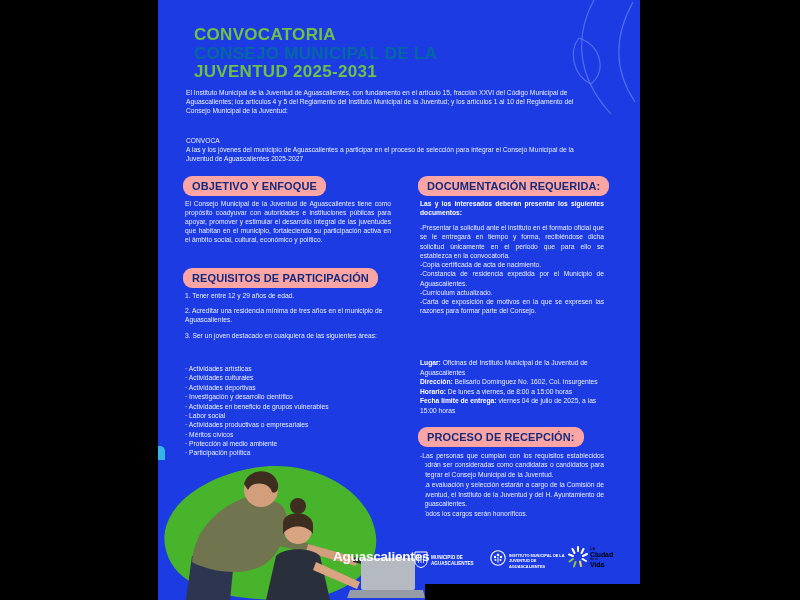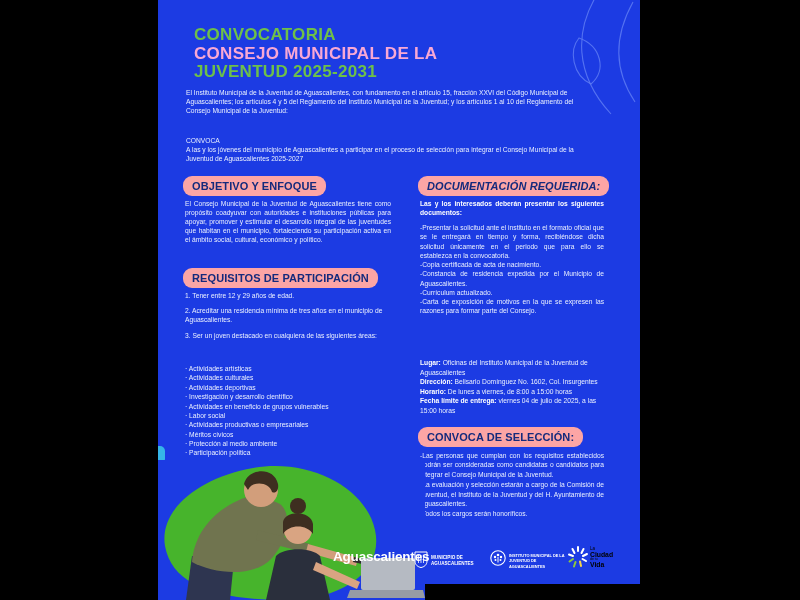--- a/index.html
+++ b/index.html
@@ -4,30 +4,30 @@
 <style>
   html,body{margin:0;padding:0;}
   body{width:800px;height:600px;background:#000;font-family:"Liberation Sans",sans-serif;}
   .stage{position:relative;width:800px;height:600px;background:#000;overflow:hidden;}
   .poster{position:absolute;left:158px;top:0;width:482px;height:600px;background:#000;overflow:hidden;}
   .blue-field{position:absolute;left:0;top:0;width:482px;height:584px;background:#1C3BE3;}
   .abs{position:absolute;}
   
   .title{left:36px;top:26px;font-weight:bold;font-size:17px;line-height:18.5px;letter-spacing:.3px;}
   .t-green{color:#6EC049;display:block;}
-  .t-cyan{color:#f9a8d4;display:block;}
+  .t-cyan{color:#0369a1;display:block;}
   
   .txt{color:#EAF0FF;font-size:6.7px;line-height:1.34;}
   .intro{left:28px;top:89px;width:410px;}
   .convoca-label{left:28px;top:137px;}
   .convoca-text{left:28px;top:146px;width:410px;}
   
   .badge{display:inline-block;background:#fca5a5;color:#142A7C;font-weight:bold;font-size:11px;line-height:1;padding:4.5px 9px 4px;border-radius:9px;letter-spacing:.1px;white-space:nowrap;}
   .b-obj{left:25px;top:176px;} .b-req{left:25px;top:268px;}
-  .b-doc{left:260px;top:176px;font-style:italic;} .b-recep{left:260px;top:334px;} .b-proc{left:260px;top:427px;}
+  .b-doc{left:260px;top:176px;} .b-recep{left:260px;top:334px;} .b-proc{left:260px;top:427px;}
   .obj-body{left:27px;top:200px;width:206px;text-align:justify;}
   .req-items{left:27px;top:292px;width:206px;}
   .req-items li{list-style:none;margin:0 0 6.5px 0;}
   .areas{left:27px;top:364px;width:206px;line-height:1.4;}
   .areas li{list-style:none;}
   .areas li::before{content:"·  ";}
   ul{margin:0;padding:0;}
   .doc-lead{left:262px;top:200px;width:184px;font-weight:bold;color:#FFFFFF;text-align:justify;}
   .doc-items{left:262px;top:223px;width:184px;text-align:justify;line-height:1.38;}
   .doc-items li,.proc-items li{list-style:none;}
@@ -116,21 +116,21 @@
 
         <div><b>Lugar:</b><span> Oficinas del Instituto Municipal de la Juventud de Aguascalientes</span></div>
 
         <div><b>Dirección:</b><span> Belisario Domínguez No. 1602, Col. Insurgentes</span></div>
 
         <div><b>Horario:</b><span> De lunes a viernes, de 8:00 a 15:00 horas</span></div>
 
         <div><b>Fecha límite de entrega:</b><span> viernes 04 de julio de 2025, a las 15:00 horas</span></div>
       </div>
 
-    <span class="abs badge b-proc">CONVOCA DE SELECCIÓN:</span>
+    <span class="abs badge b-proc">PROCESO DE RECEPCIÓN:</span>
     <ul class="abs txt proc-items">
 
     <li>Las personas que cumplan con los requisitos establecidos podrán ser consideradas como candidatas o candidatos para integrar el Consejo Municipal de la Juventud.</li>
         <li>La evaluación y selección estarán a cargo de la Comisión de Juventud, el Instituto de la Juventud y del H. Ayuntamiento de Aguascalientes.</li>
         <li>Todos los cargos serán honoríficos.</li>
       </ul>
 
     <div class="abs teal-chip"></div>
 
     <svg class="abs photo" width="267" height="140" viewBox="0 0 267 140">

